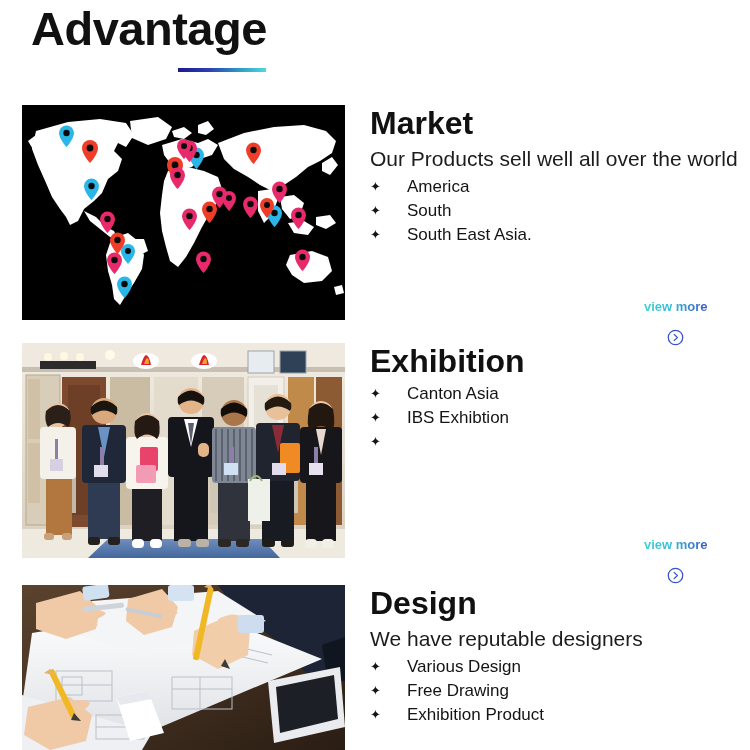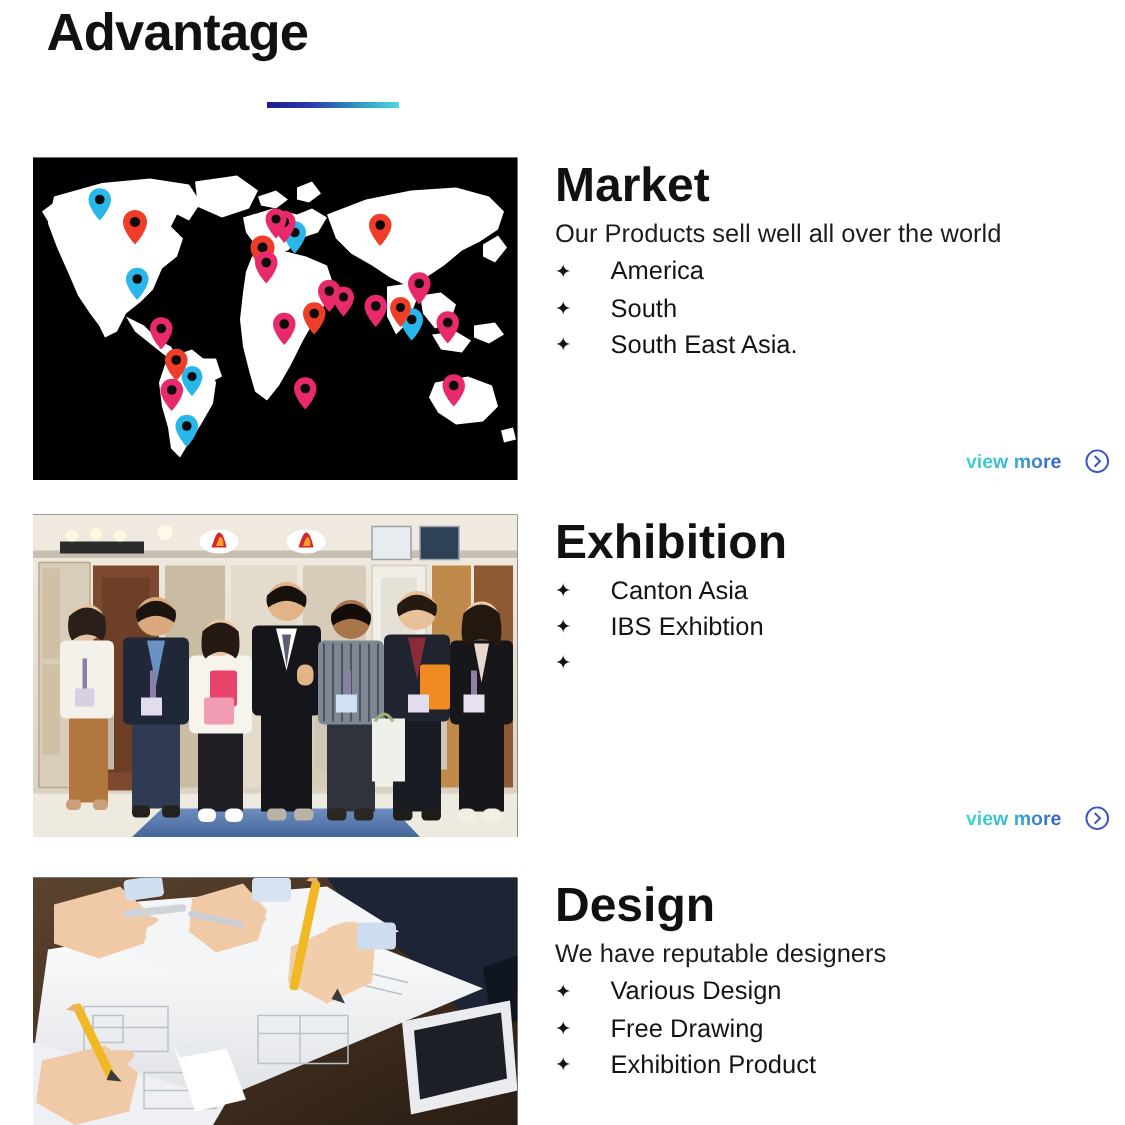--- a/index.html
+++ b/index.html
@@ -14,21 +14,21 @@
   .page {
     position: relative;
     width: 750px; height: 750px;
     background: #ffffff;
   }
 
   
   .page-title {
     position: absolute;
     left: 31px; top: 2px;
-    font-size: 35px;
+    font-size: 47px;
     font-weight: bold;
     letter-spacing: -0.5px;
     color: #111111;
     line-height: 1.15;
     white-space: nowrap;
   }
   .title-rule {
     position: absolute;
     left: 178px; top: 68px;
     width: 88px; height: 4px;
@@ -60,21 +60,21 @@
   }
   .sec-title {
     font-size: 32px;
     font-weight: 600;
     color: #111111;
     line-height: 1.15;
     margin: 0 0 2px 0;
     white-space: nowrap;
   }
   .sec-sub {
-    font-size: 17px;
+    font-size: 21px;
     color: #1c1c1c;
     line-height: 1.45;
     margin: 0 0 1px 0;
     white-space: nowrap;
   }
   .bullets { list-style: none; margin: 0; padding: 0; }
   .bullets li {
     font-size: 17px;
     color: #141414;
     line-height: 1.42;
@@ -92,20 +92,21 @@
   }
 
   
   .view-more {
     position: absolute;
     display: flex;
     align-items: center;
     gap: 15px;
     cursor: pointer;
     text-decoration: none;
+    flex-direction: column;
   }
   .vm-1 { left: 644px; top: 299px; }
   .vm-2 { left: 644px; top: 537px; }
   .vm-label {
     font-size: 13px;
     font-weight: 600;
     background: linear-gradient(to right, #3fd4cf 0%, #35b7d8 45%, #3a54c8 100%);
     -webkit-background-clip: text;
     background-clip: text;
     color: transparent;

